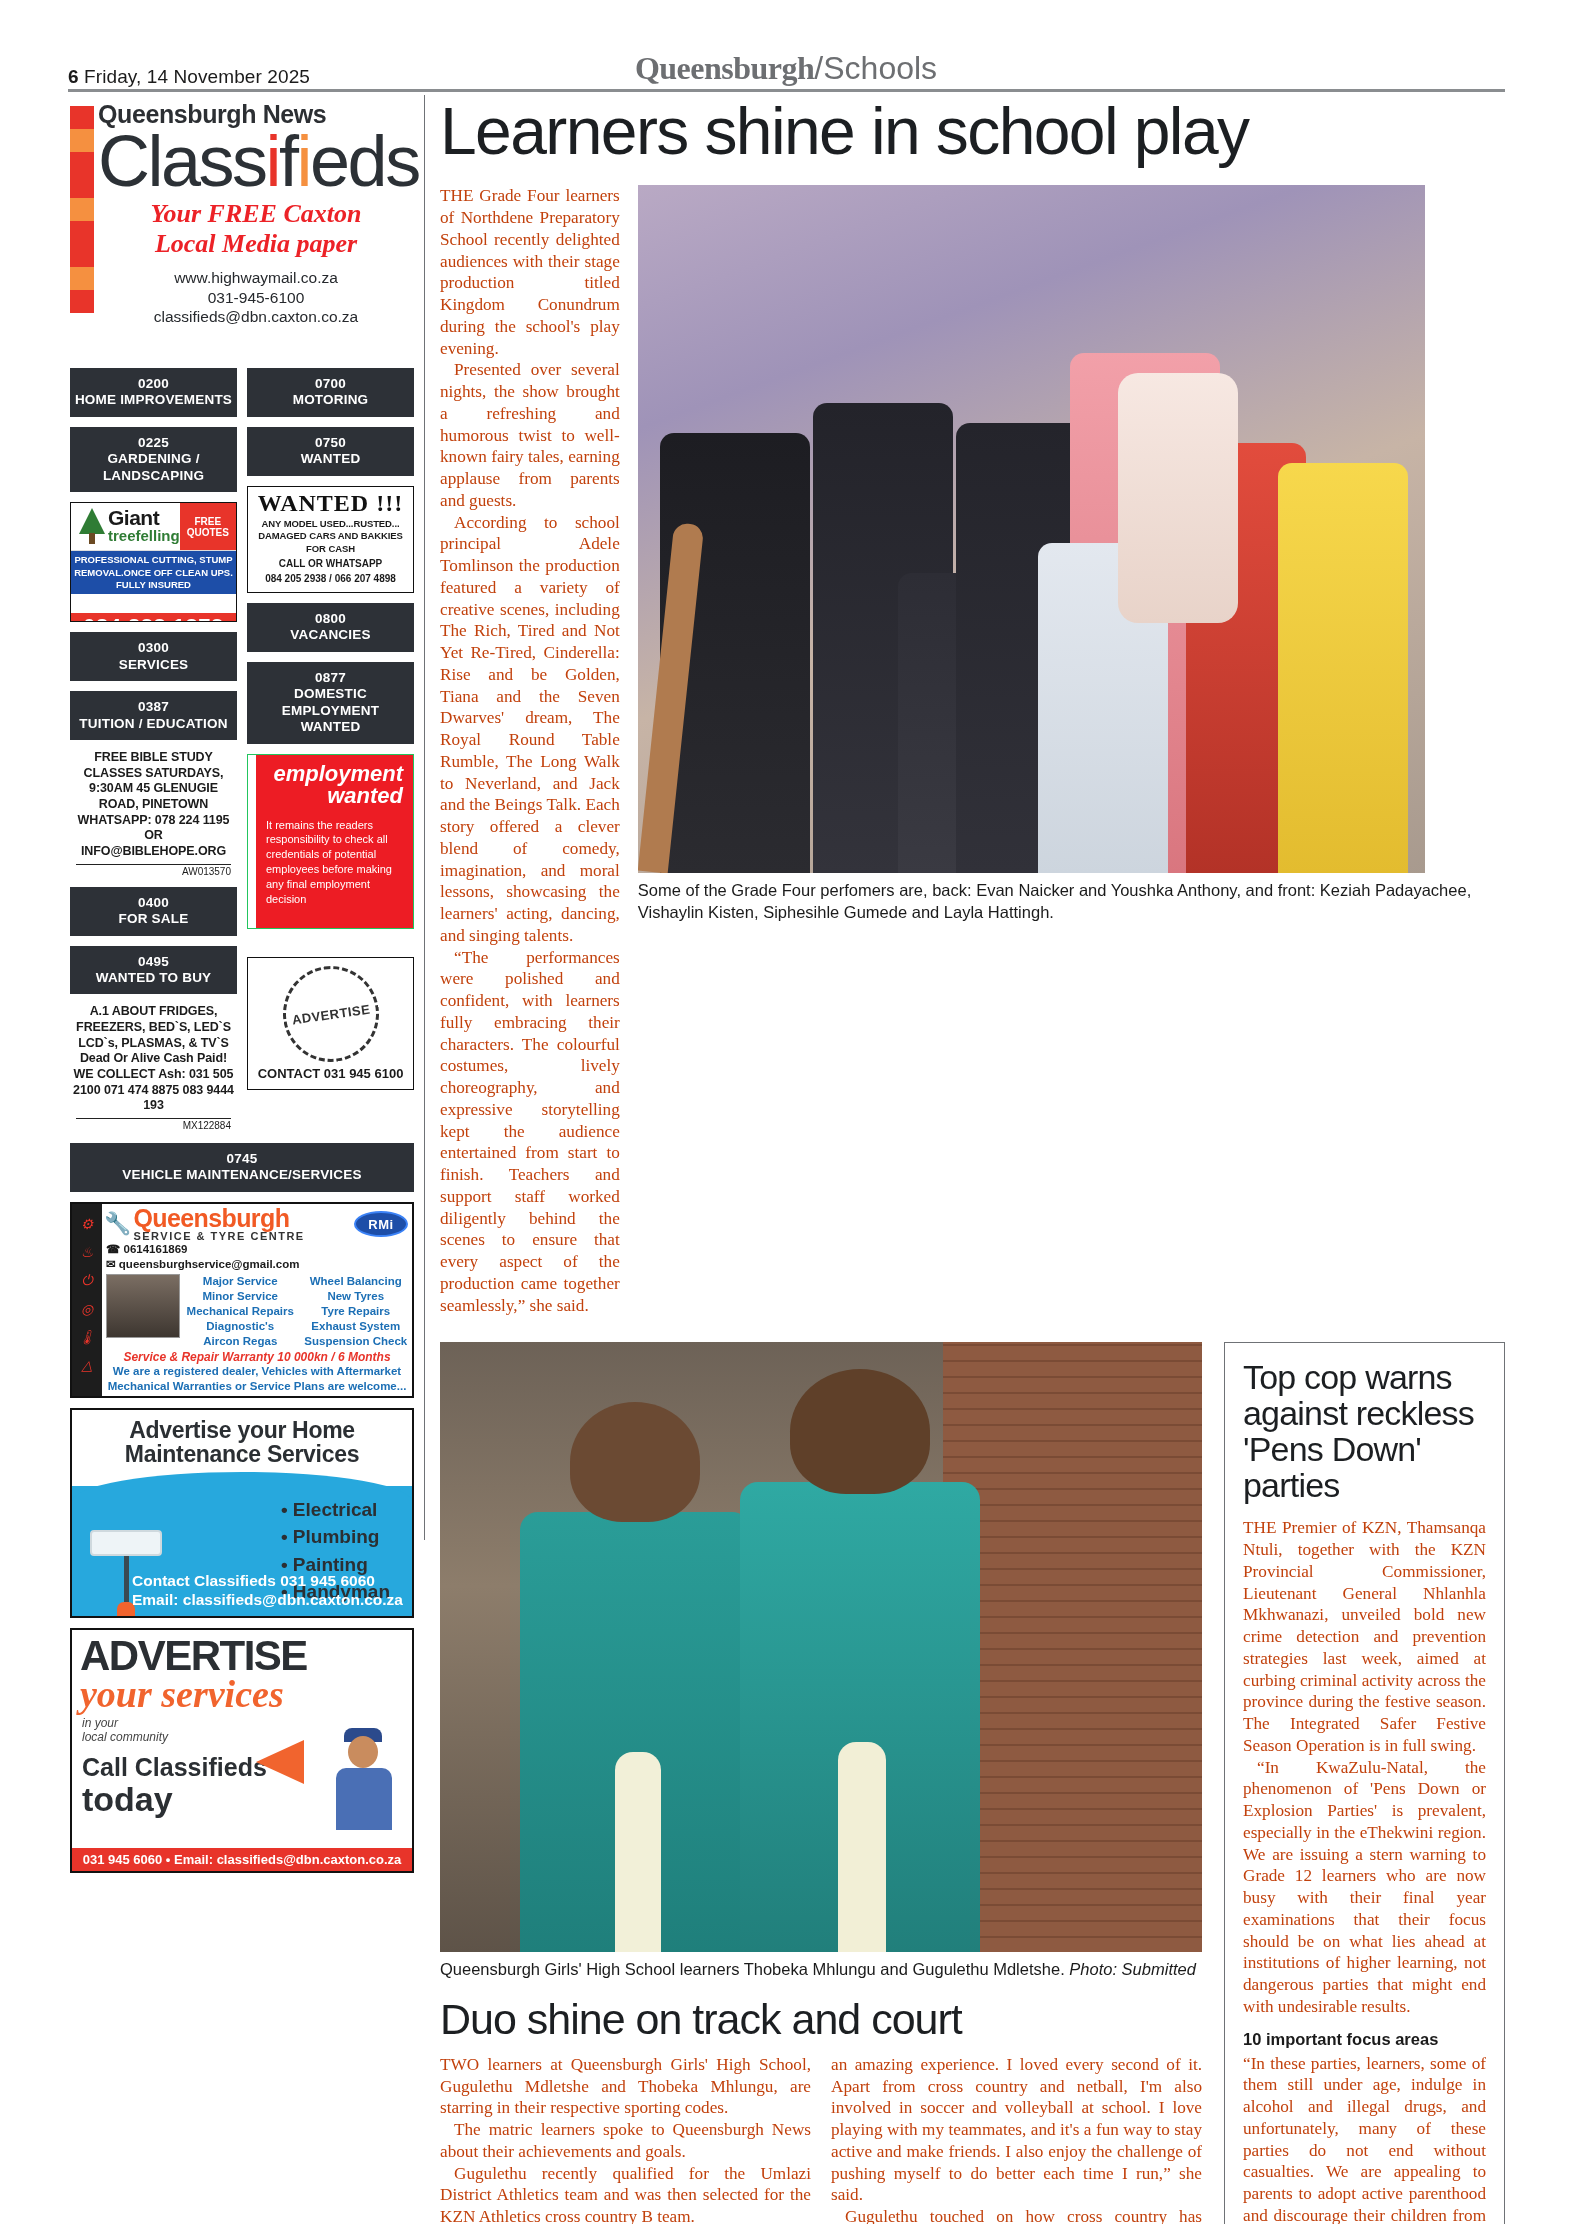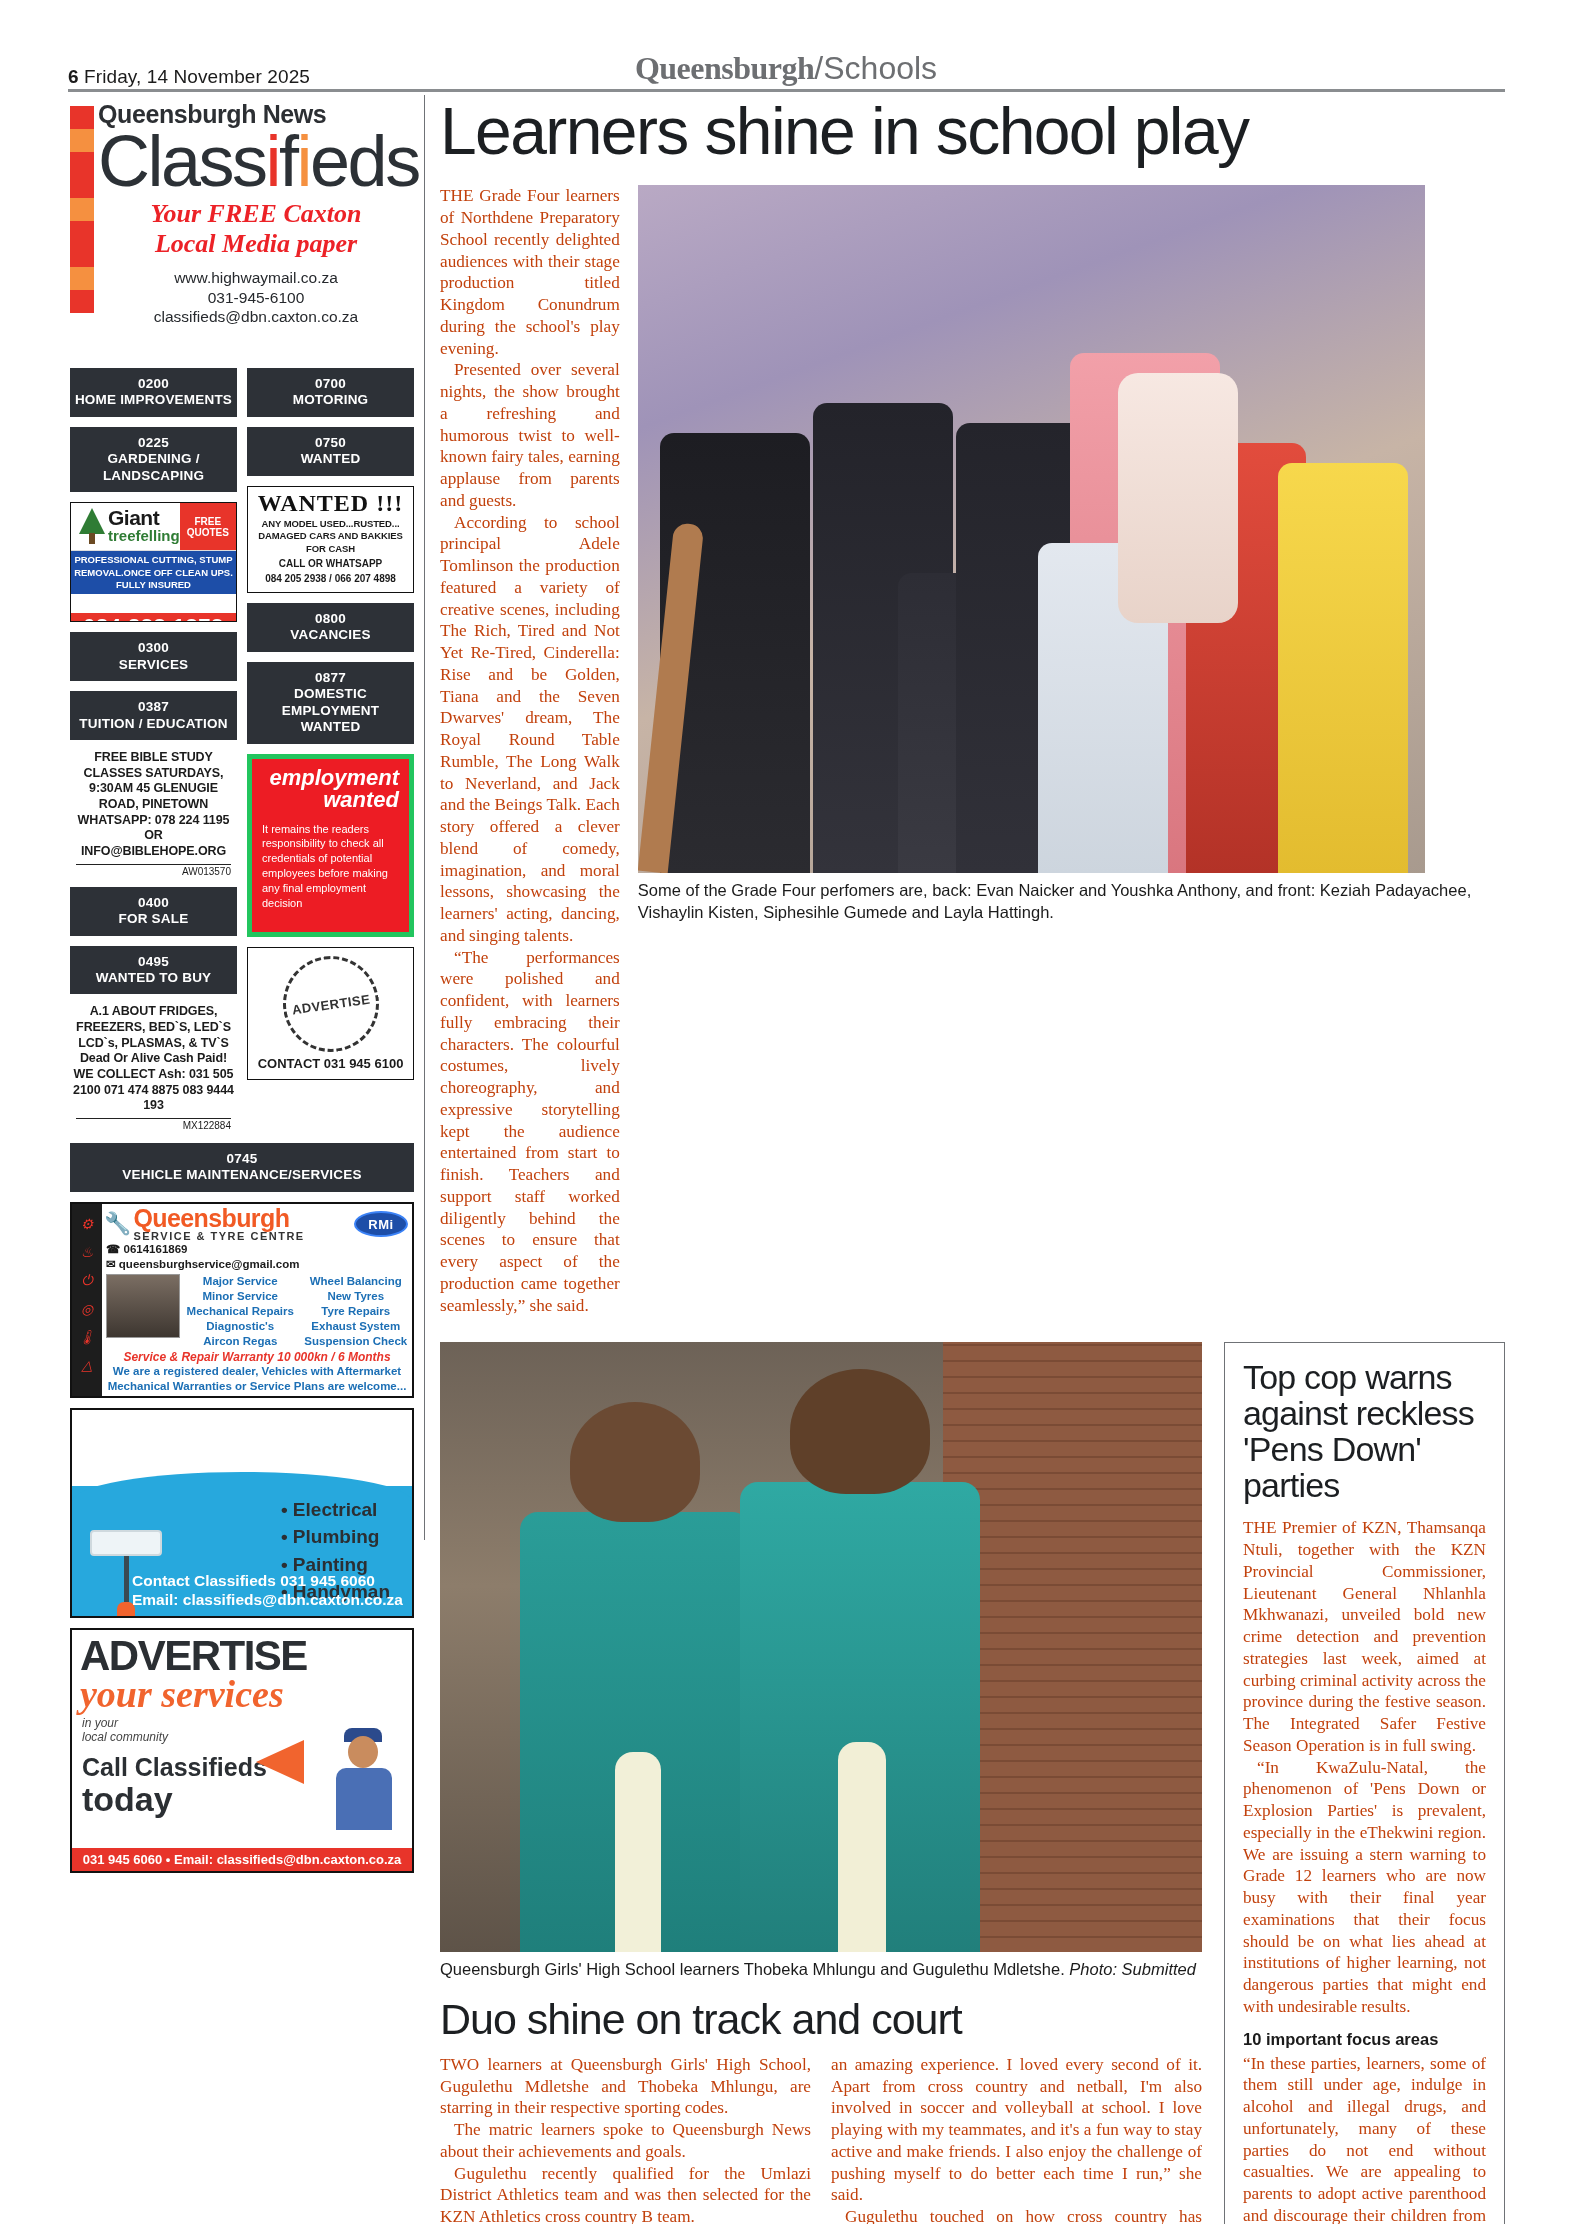--- a/index.html
+++ b/index.html
@@ -91,21 +91,21 @@
   
   .wanted-ad { border: 1px solid #111; margin-bottom: 10px; padding: 4px 5px 6px; text-align: center; }
   .wanted-word {
     font-family: "Liberation Serif", serif; font-weight: bold; font-size: 24px;
     letter-spacing: 1px; line-height: 1; color: #111; margin-bottom: 3px;
   }
   .wanted-body { font-size: 9.5px; line-height: 1.3; font-weight: bold; letter-spacing: -.1px; }
   .wanted-cta { font-size: 10px; font-weight: bold; line-height: 1.25; margin-top: 3px;}
 
   
-  .emp-block { border: 5px solid #22c55e; margin-bottom: 10px; }
+  .emp-block { border: 1px solid #22c55e; margin-bottom: 28px; padding-left: 8px; }
   .emp-head { background: #ed1c24; color: #fff; text-align: right; padding: 8px 10px 10px;
               font-style: italic; font-weight: bold; font-size: 22px; line-height: 1.02; }
   .emp-body { background: #ed1c24; color: #fff; font-size: 11px; line-height: 1.35; padding: 0 10px 12px; }
   .emp-body p { margin-bottom: 9px; }
   .emp-body b { font-weight: bold; }
 
   
   .stamp-ad { border: 1px solid #111; margin-bottom: 10px; padding: 8px 6px 8px; text-align: center; }
   .stamp {
     width: 96px; height: 96px; border: 3px dashed #333; border-radius: 50%;
@@ -402,20 +402,21 @@
         <div class="tyre-note">We are a registered dealer, Vehicles with Aftermarket Mechanical Warranties or Service Plans are welcome...</div>
         <div class="tyre-banks">
 
           <span>Standard Bank</span>
         </div>
 
       </div>
     </div>
 
     <div class="hm-ad">
+      <div class="hm-title">Advertise your Home Maintenance Services</div>
       <div class="hm-wave"></div>
       <div class="hm-list">
         <div>• <span>Electrical</span></div>
         <div>• <span>Plumbing</span></div>
         <div>• <span>Painting</span></div>
         <div>• <span>Handyman</span></div>
       </div>
       <div class="hm-roller">
         <div class="roller-pad"></div>
           <div class="roller-handle"></div>

